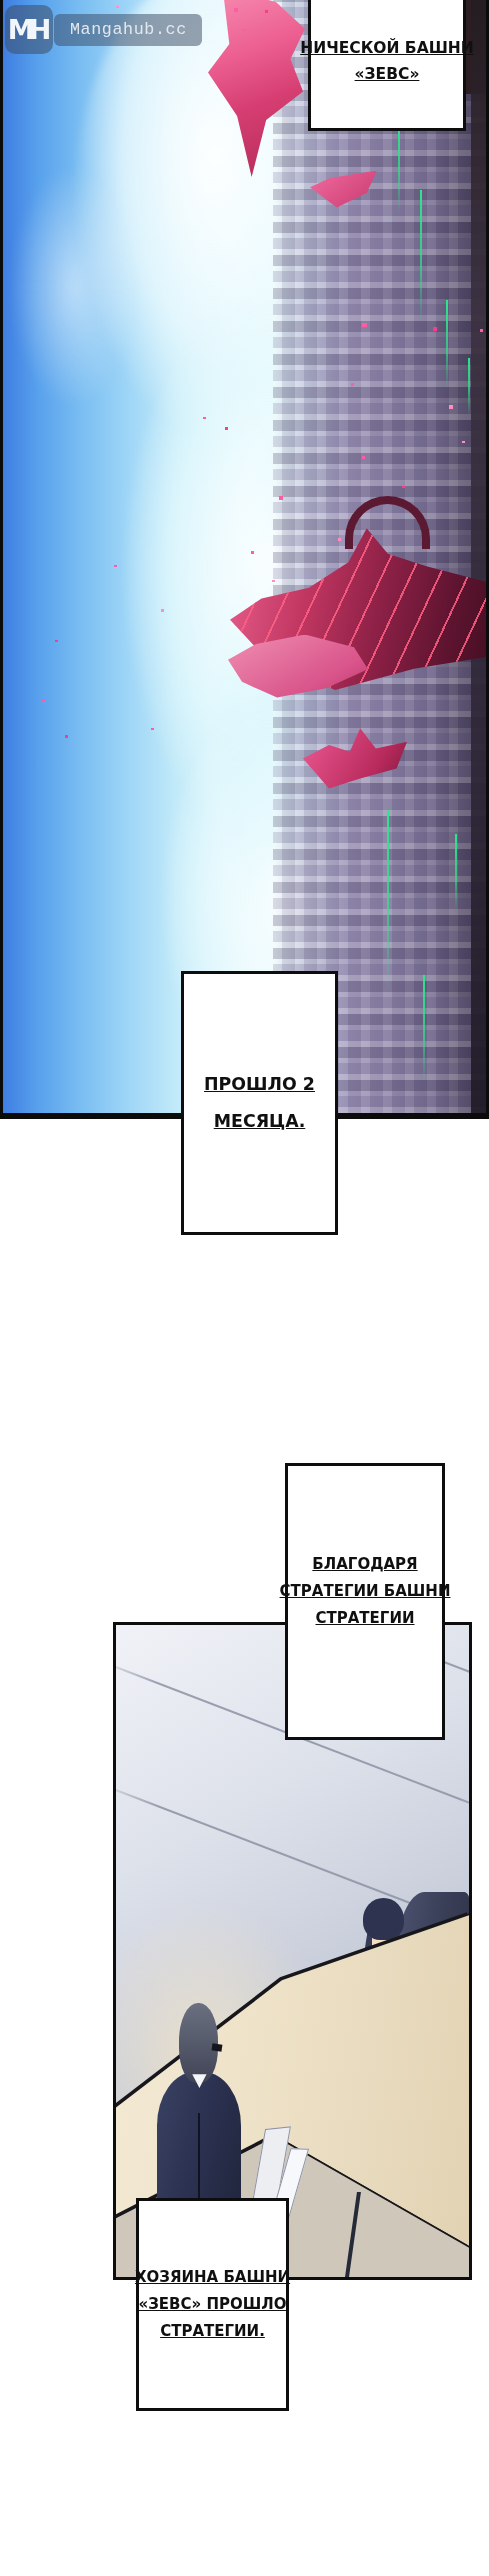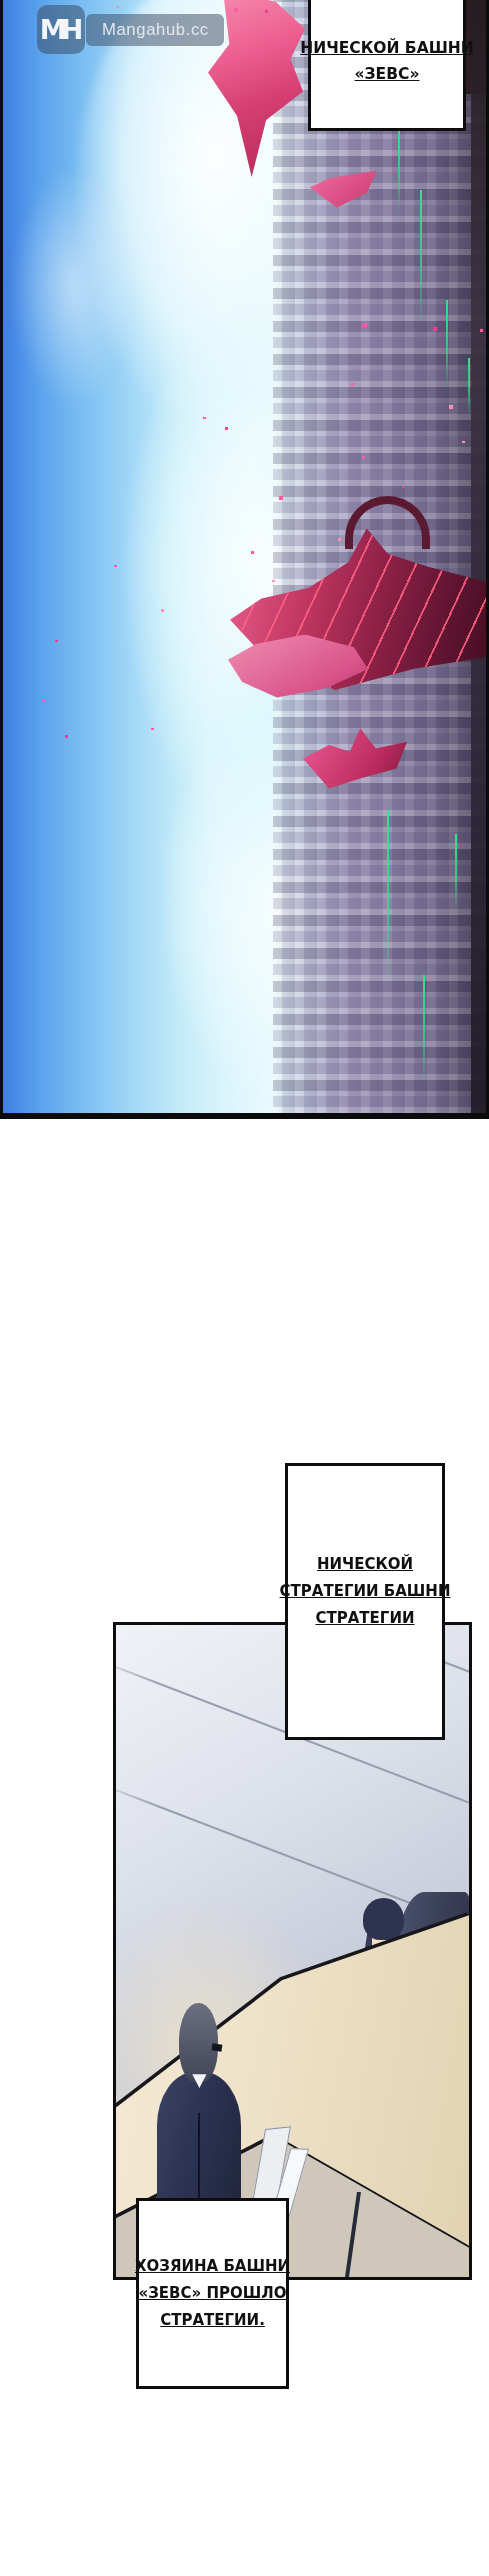--- a/index.html
+++ b/index.html
@@ -46,37 +46,37 @@
   .island-pink { position:absolute; left:225px; top:638px; width:140px; height:63px; filter:blur(0.3px);
     background:linear-gradient(150deg,#ef8fb2 0%,#d9548a 70%,#b83a6c 100%);
     clip-path:polygon(0 40%,20% 15%,55% 0,90% 20%,100% 55%,70% 85%,35% 100%,10% 75%); }
   .ship-red2 { position:absolute; left:300px; top:725px; width:104px; height:67px;
     background:linear-gradient(120deg,#ee5b94 0%,#b82a5c 70%,#7c1a3e 100%);
     clip-path:polygon(0 55%,25% 35%,45% 45%,55% 10%,70% 40%,100% 30%,90% 70%,55% 85%,25% 100%);
     box-shadow:0 0 11.6px rgba(238,91,148,.55); }
   .particle { position:absolute; background:#ff5da3; }
 
   
-  .watermark { position:absolute; left:5.2px; top:5.2px; z-index:40; display:flex; align-items:flex-start;margin-left:32px; }
+  .watermark { position:absolute; left:5.2px; top:5.2px; z-index:40; display:flex; align-items:flex-start; }
   .wm-logo { width:48px; height:49px; border-radius:10.3px; background:rgba(60,76,102,.55);
     color:#f2f5fa; font-weight:bold; font-size:27px; letter-spacing:-5.8px;
     display:flex; align-items:center; justify-content:center; padding-right:5.2px; }
   .wm-pill { margin-left:1.3px; margin-top:9px; height:32px; line-height:32px; padding:0 15.5px;
     border-radius:5.8px; background:rgba(56,70,95,.5); color:#e3e8f0;
-    font-family:Liberation Sans, sans-serif; font-size:16.7px; letter-spacing:0.6px; }
+    font-family:Liberation Mono, monospace; font-size:16.7px; letter-spacing:0.6px; }
 
   
   .cap { position:absolute; z-index:30; background:#ffffff; border:3.2px solid #0d0d0d;
     display:flex; flex-direction:column; align-items:center; justify-content:center;
     text-align:center; font-weight:bold; color:#101010; }
   .cap div { white-space:nowrap;text-decoration:underline; }
   .cap-1 { left:308px; top:-84px; width:158px; height:215px; font-size:15.5px; line-height:26px; padding-top:75px; }
   .cap-2 { left:181px; top:971px; width:157px; height:264px; font-size:17.4px; line-height:37px; }
   .cap-3 { left:285px; top:1463px; width:160px; height:277px; font-size:15px; line-height:27px; padding-bottom:19.3px; }
-  .cap-4 { left:136px; top:2198px; width:153px; height:191px; font-size:15px; line-height:27px; }
+  .cap-4 { left:136px; top:2198px; width:153px; height:213px; font-size:15px; line-height:27px; }
 
   
   .panel-office { position:absolute; left:113px; top:1622px; width:359px; height:658px;
     border:3.9px solid #0d0d0d; background:#c9cdda; overflow:hidden; z-index:10; }
   .wall { position:absolute; inset:0;
     background:linear-gradient(150deg,#f0f2f7 0%,#dde1ea 30%,#c6cbd9 58%,#b2b8c9 78%,#a5abbf 100%); }
   .seam { position:absolute; height:1.9px; width:130%;
     background:linear-gradient(90deg, rgba(140,146,164,0) 0%, rgba(140,146,164,.85) 15%, rgba(140,146,164,.85) 85%, rgba(140,146,164,0) 100%);
     transform:rotate(21deg); transform-origin:left top; }
   .wall-glow { position:absolute; left:-12%; top:42%; width:75%; height:50%; filter:blur(7.7px);
@@ -203,23 +203,27 @@
     <div class="wm-pill">
       <span>Mangahub.cc</span>
     </div>
   </div>
 
   <div class="cap cap-1">
     <div>НИЧЕСКОЙ БАШНИ</div>
     <div>«ЗЕВС»</div>
   </div>
 
+  <div class="cap cap-2">
+    <div>ПРОШЛО 2</div>
+    <div>МЕСЯЦА.</div>
+  </div>
 
   <div class="cap cap-3">
-    <div>НИЧЕСКОЙ</div>
+    <div>БЛАГОДАРЯ</div>
     <div>СТРАТЕГИИ БАШНИ</div>
     <div>СТРАТЕГИИ</div>
   </div>
 
   <div class="cap cap-4">
     <div>ХОЗЯИНА БАШНИ</div>
     <div>«ЗЕВС» ПРОШЛО</div>
     <div>СТРАТЕГИИ.</div>
   </div>
 

